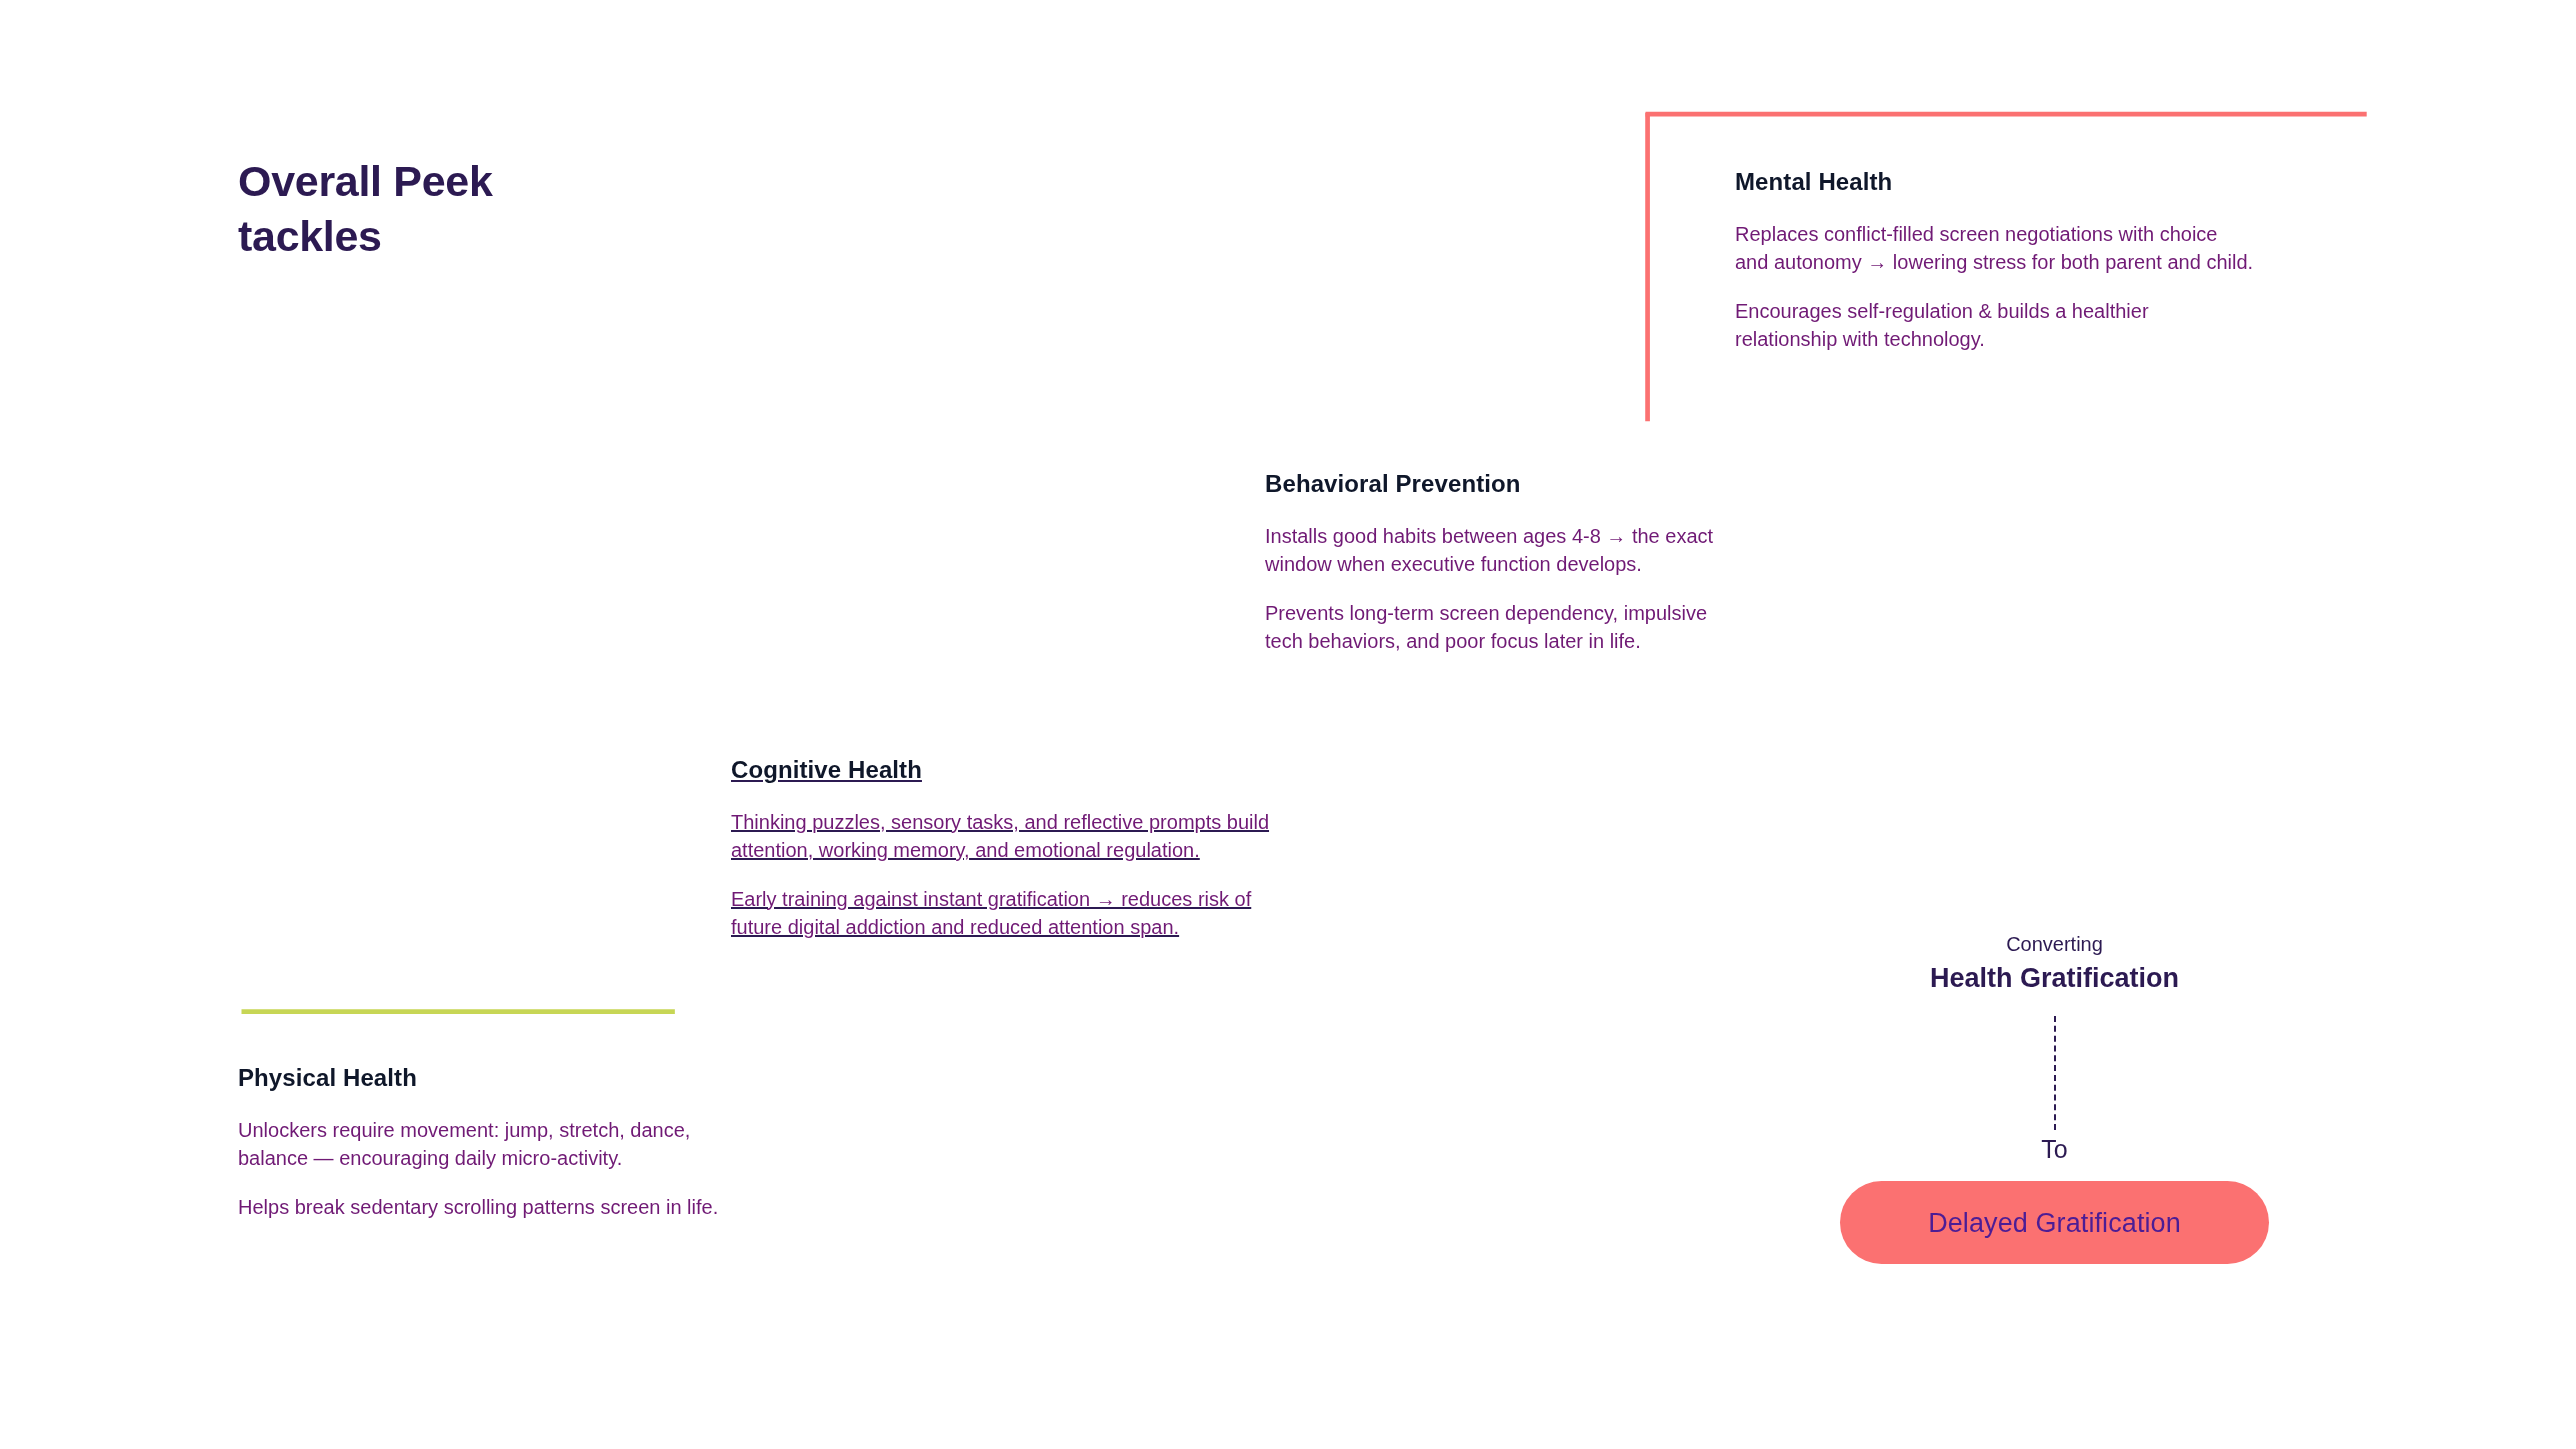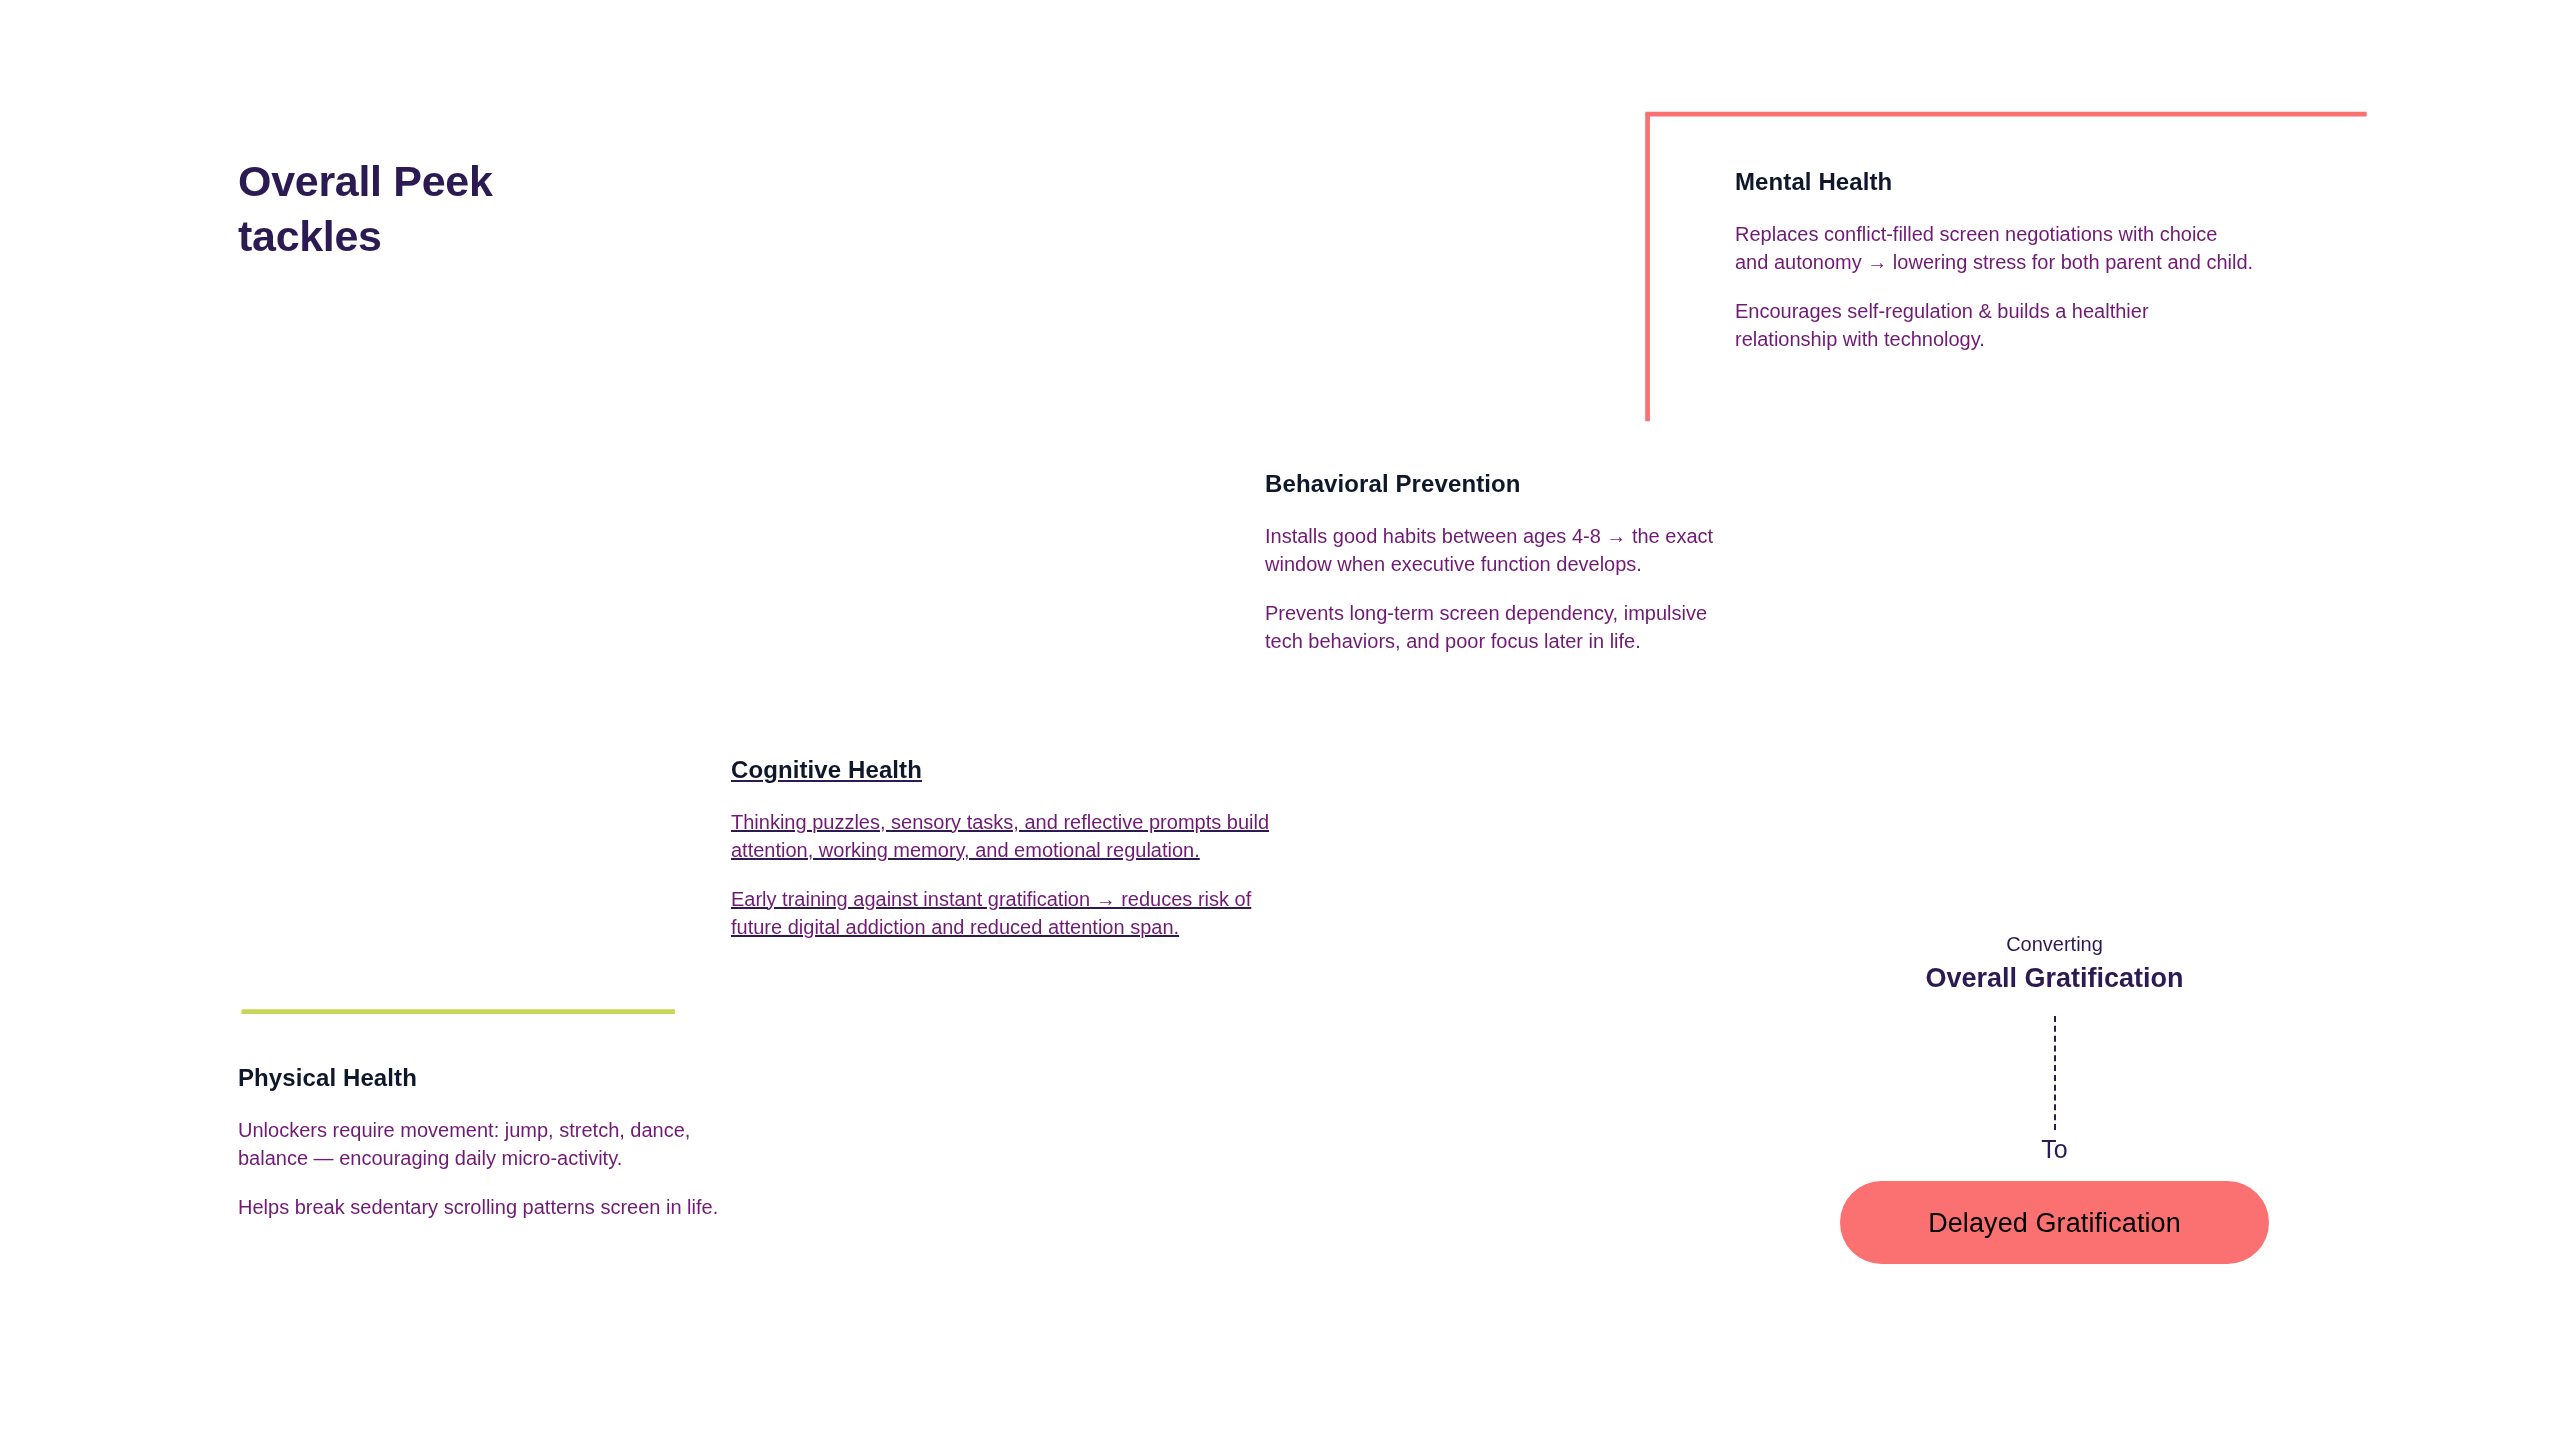--- a/index.html
+++ b/index.html
@@ -104,21 +104,21 @@
     font-weight: 400;
   }
   #delayed-gratification-pill {
     display: block;
     margin: 17.4px auto 0 auto;
     width: 429px;
     height: 83px;
     line-height: 83px;
     border-radius: 42px;
     background: #FB7171;
-    color: #000000;
+    color: #4c1d95;
     font-size: 27px;
     font-weight: 500;
     text-align: center;
     border: none;
     font-family: inherit;
     letter-spacing: 0.1px;
     cursor: pointer;
   }
 </style>
 </head>
@@ -188,18 +188,18 @@
 
 <div class="step-block" id="block-physical">
   <div class="step-heading">Physical Health</div>
   <p class="step-para">Unlockers require movement: jump, stretch, dance,
 balance — encouraging daily micro-activity.</p>
   <p class="step-para">Helps break sedentary scrolling patterns screen in life.</p>
 </div>
 
 <div id="conversion-group">
   <div id="converting-label">Converting</div>
-  <div id="instant-gratification-label">Overall Gratification</div>
+  <div id="instant-gratification-label">Health Gratification</div>
   <div id="conversion-dashes"></div>
   <div id="to-label">To</div>
   <button id="delayed-gratification-pill">Delayed Gratification</button>
 </div>
 
 
 </body></html>

